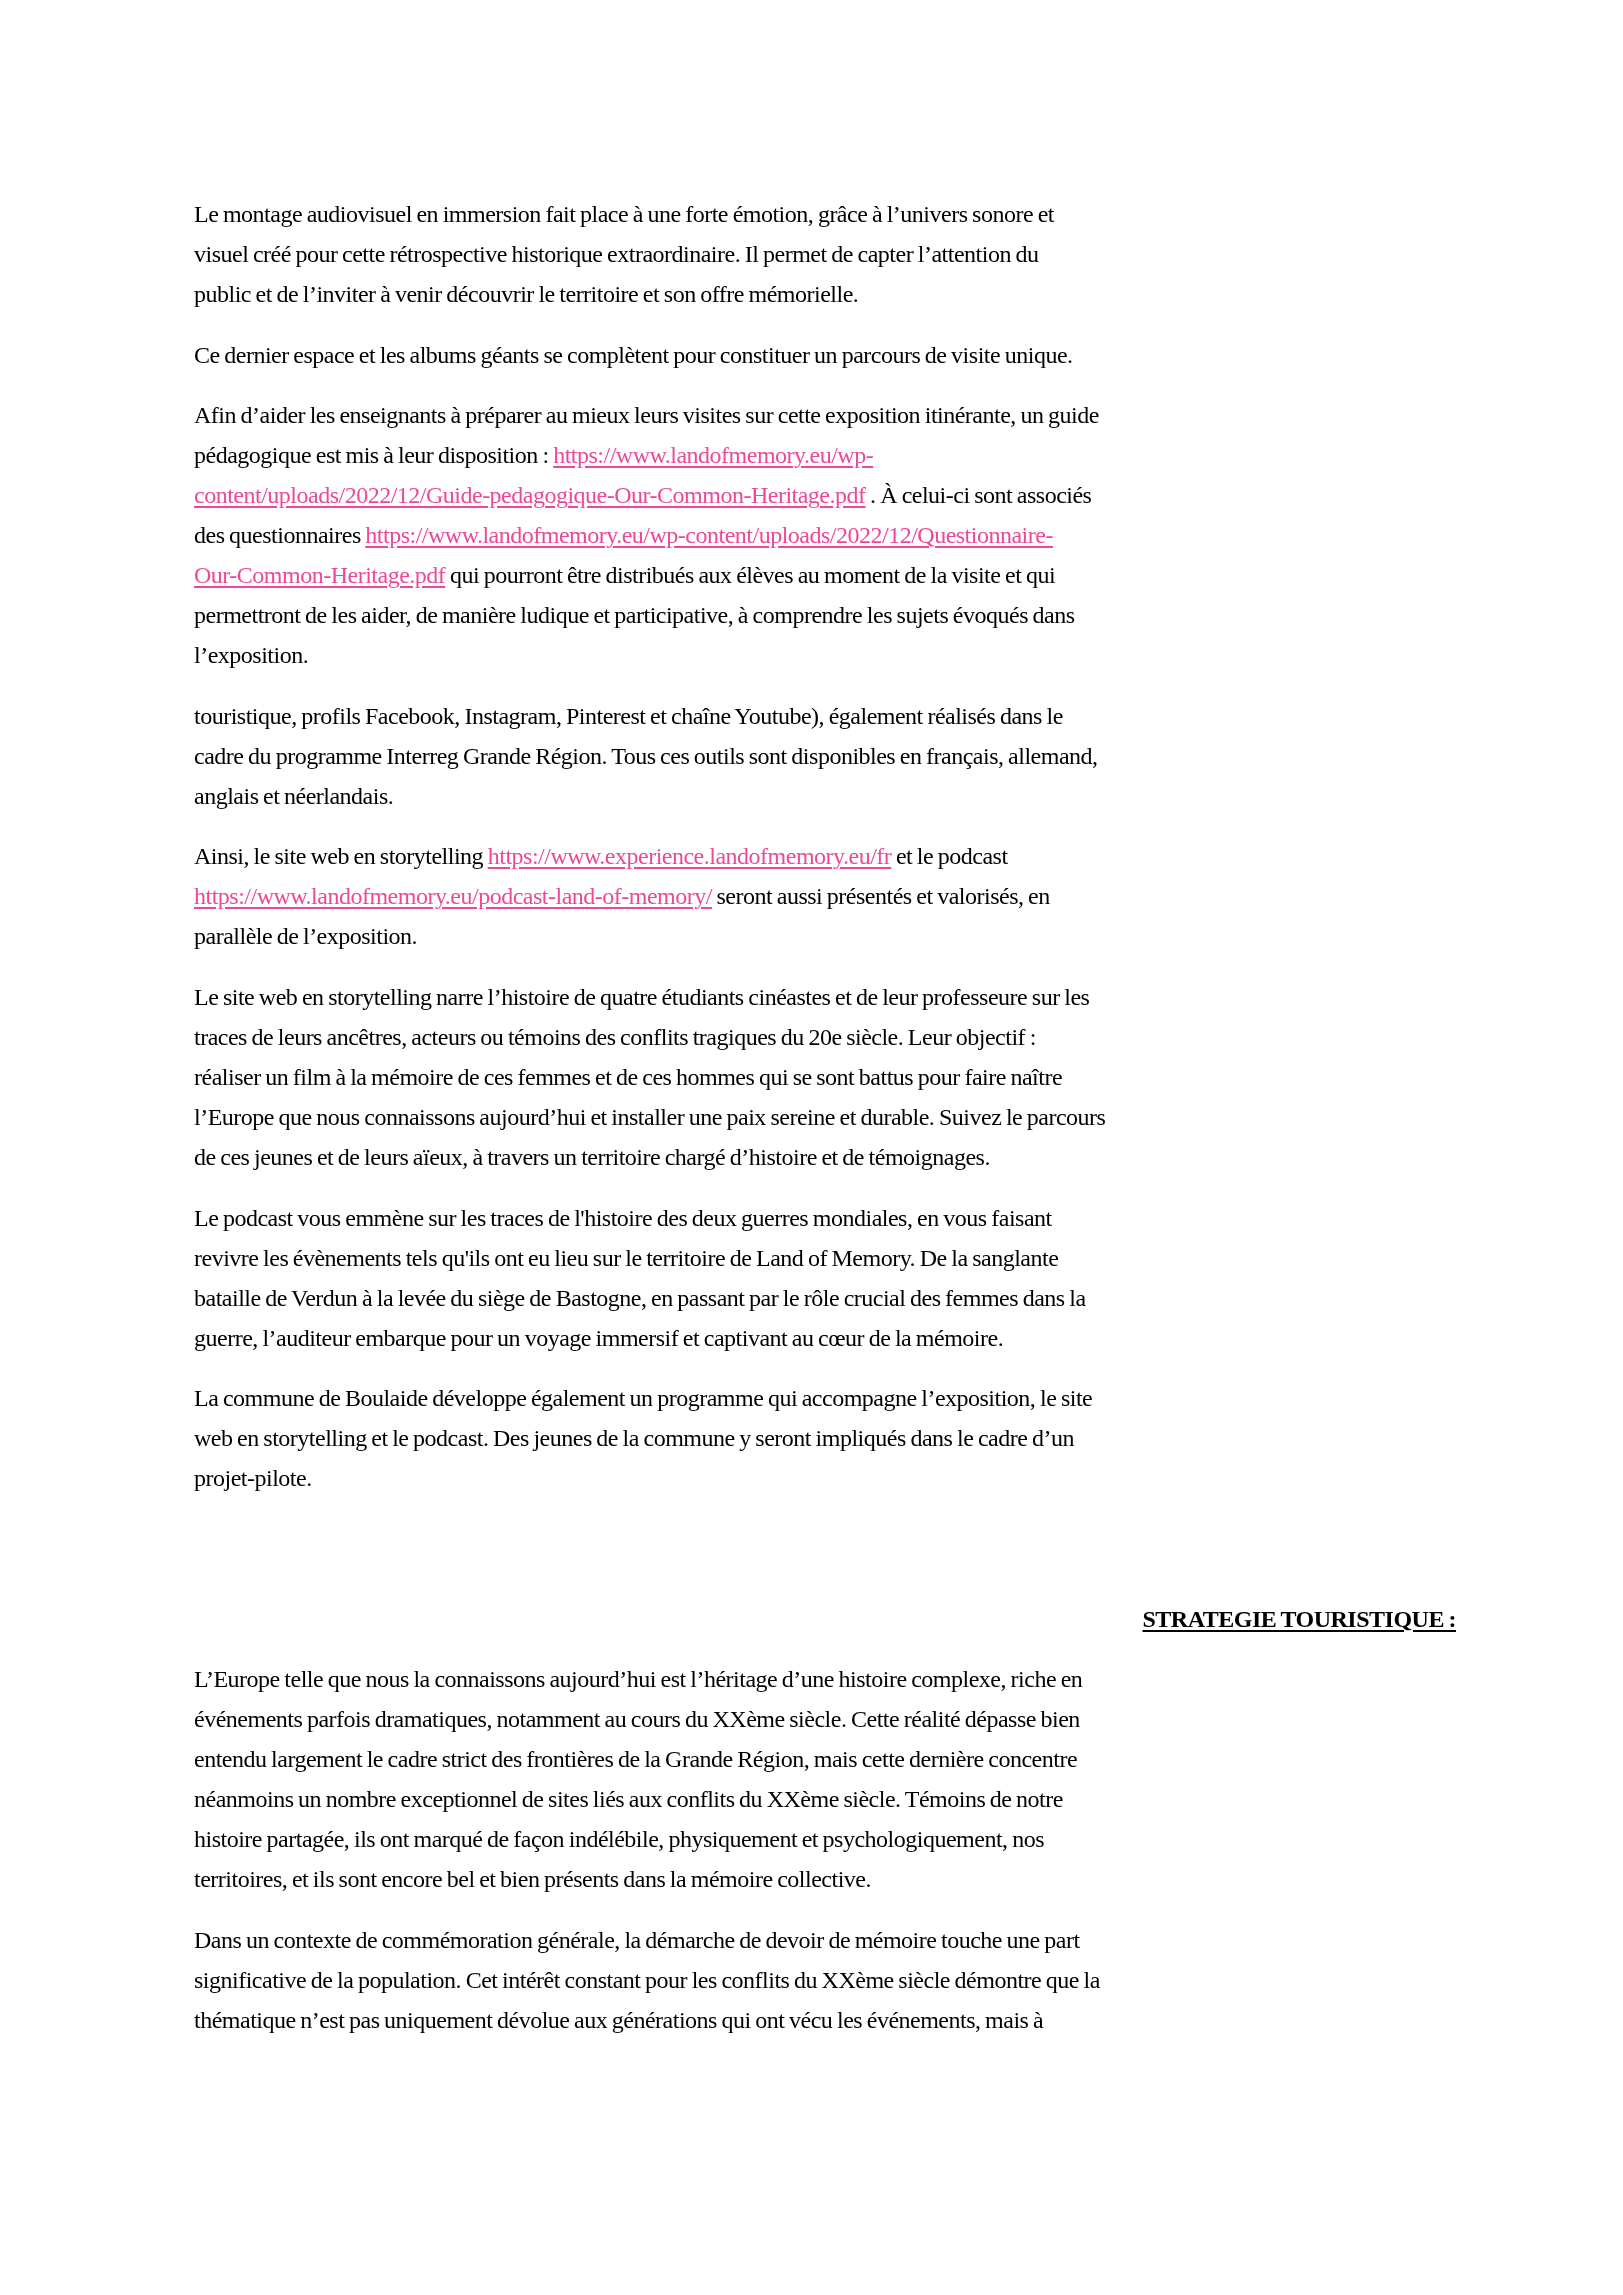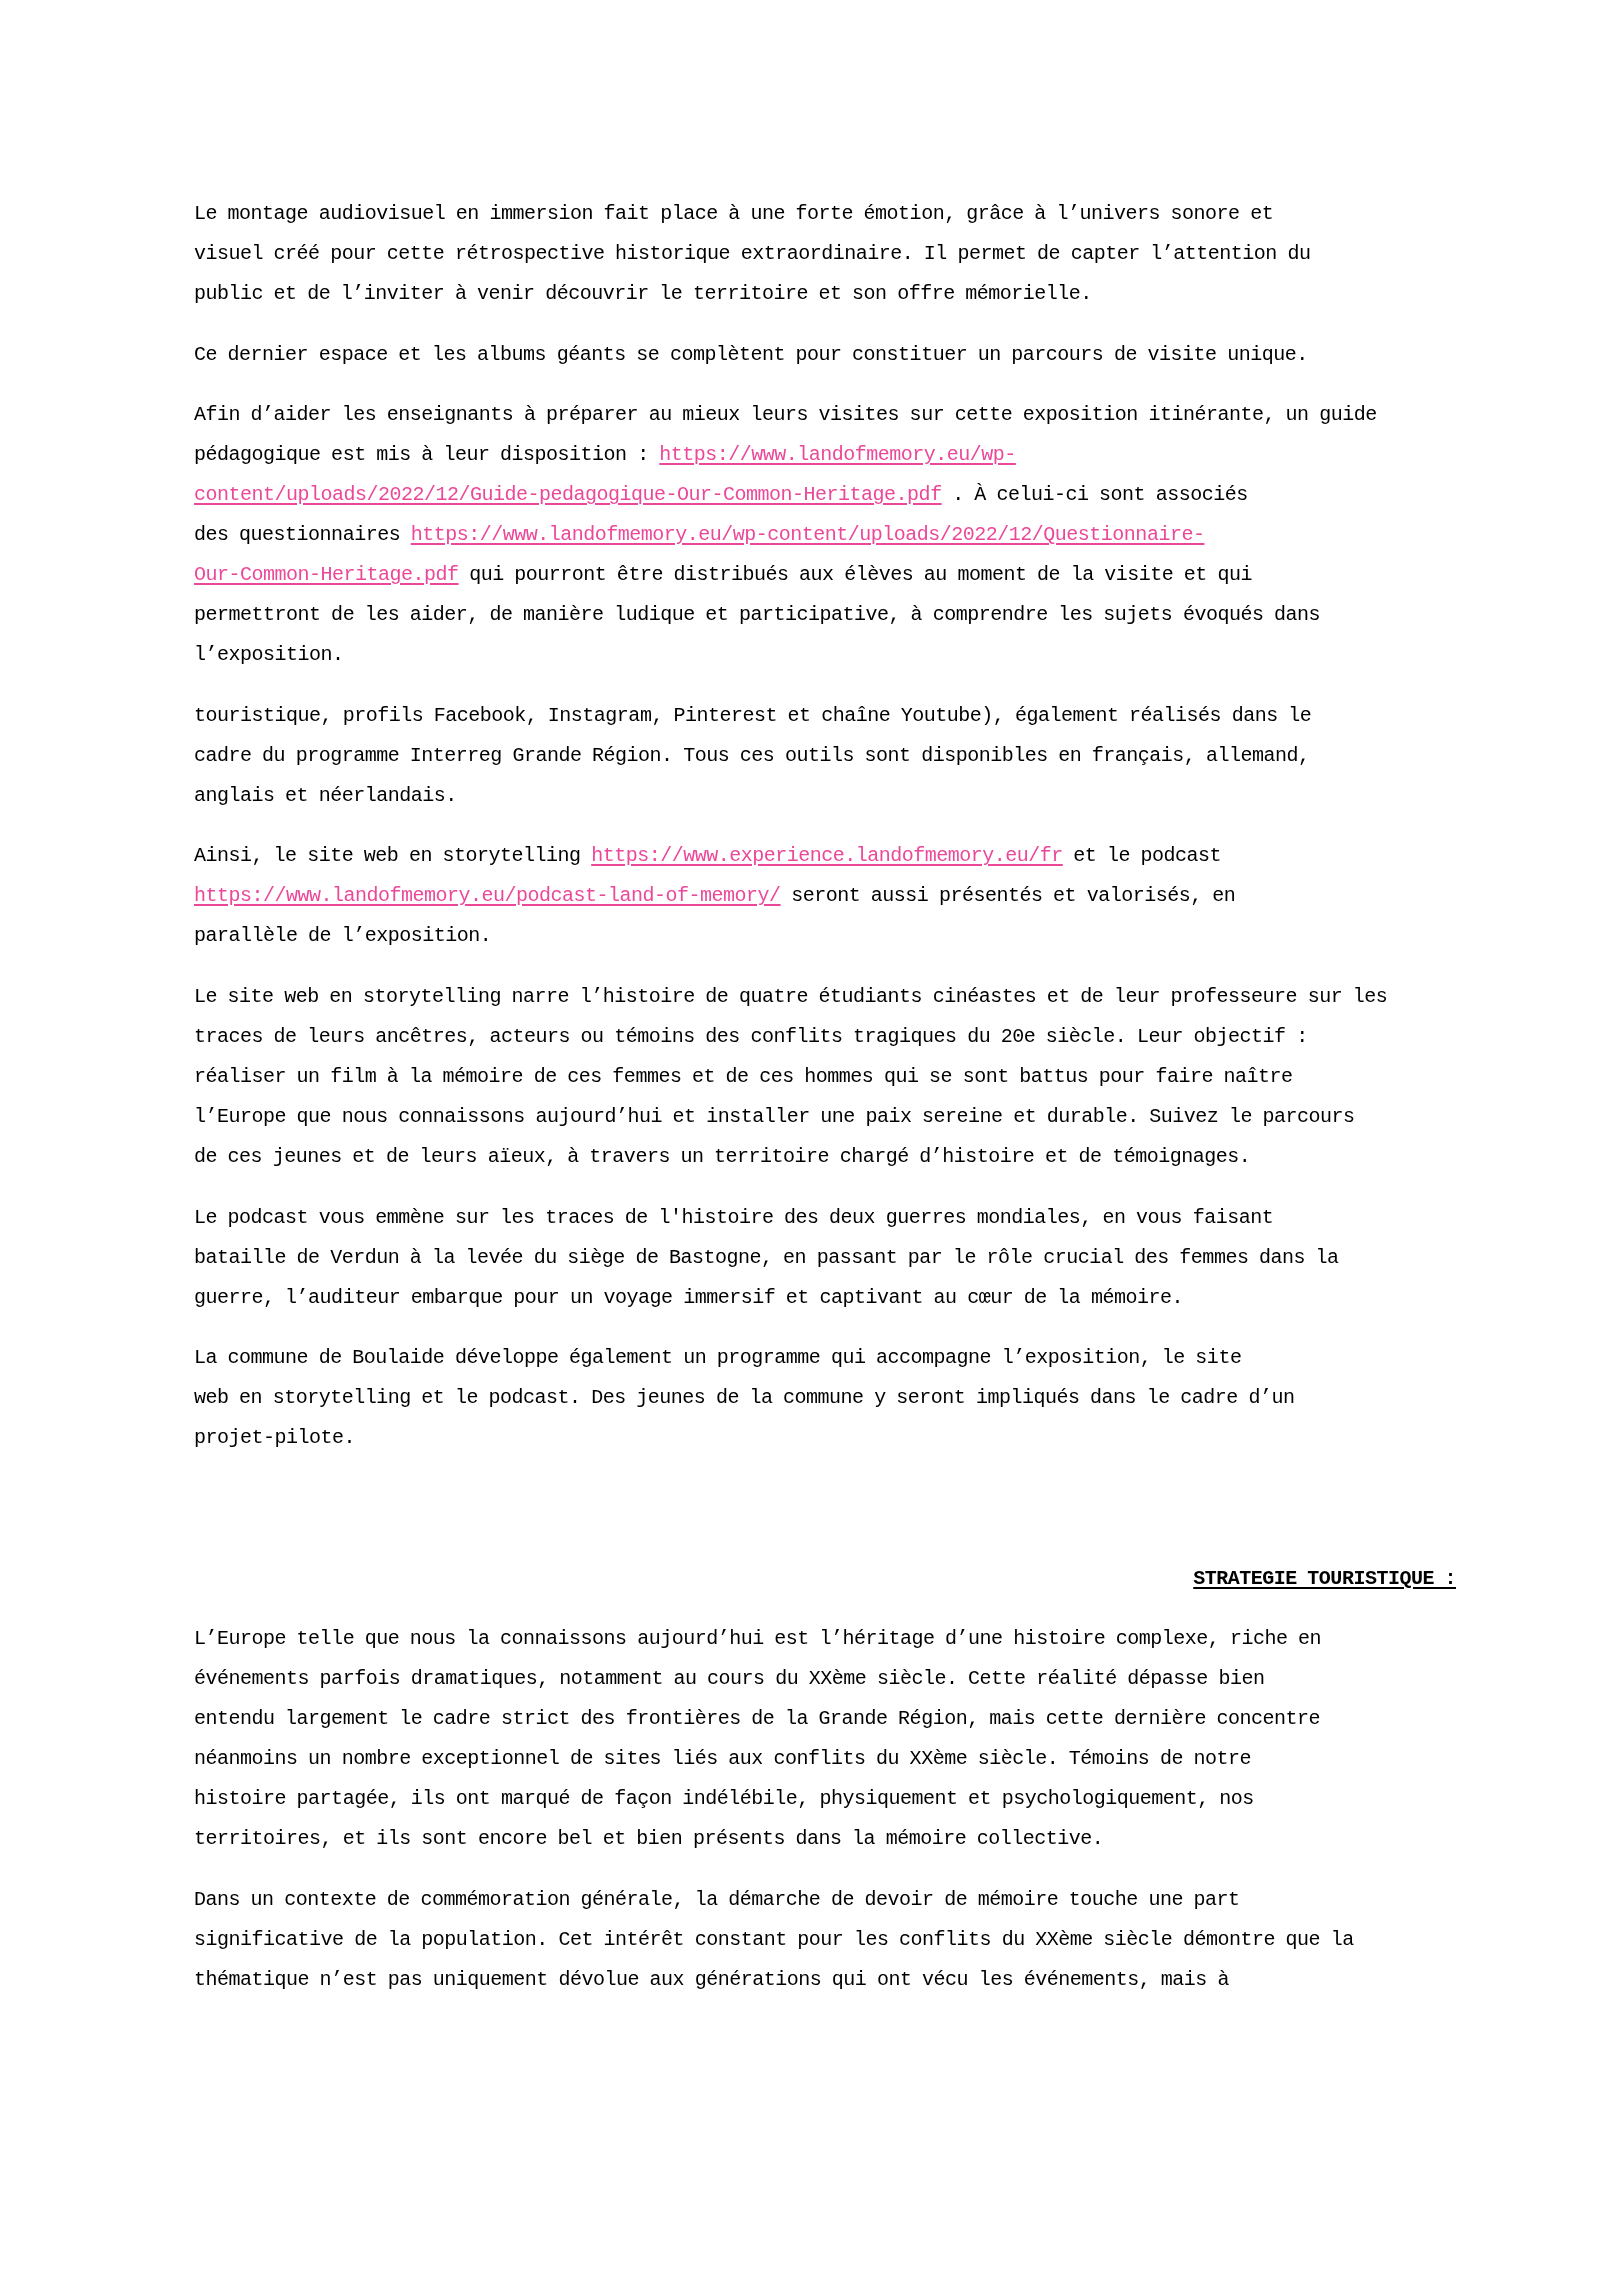--- a/index.html
+++ b/index.html
@@ -1,20 +1,20 @@
 <!DOCTYPE html>
 <html style="font-size:13.7px"><head>
 <meta charset="utf-8">
 <style>
   html, body { margin: 0; padding: 0; background: #ffffff; }
   body { width: 1623px; height: 2295px; position: relative; overflow: hidden; }
   .page {
     position: absolute; left: 194px; top: 194px; width: 1262px;
-    font-family: Liberation Mono, monospace;
-    font-size: 20px; color: #000000;
+    font-family: Liberation Serif, serif;
+    font-size: 24px; color: #000000;
     letter-spacing: -0.5px; word-spacing: -0.9px;
   }
   .para { margin: 0 0 20.6px 0; }
   .line { display: block; height: 40px; line-height: 40px; white-space: nowrap; }
   .link { color: #ec4899; text-decoration: underline; text-decoration-thickness: 1.7px; text-underline-offset: 3.4px; }
   .heading {
     font-weight: bold; text-decoration: underline; text-decoration-thickness: 1.7px; text-underline-offset: 3.4px;
     height: 40px; line-height: 40px; margin: 0 0 20.6px 0; display: block; text-align: right;
   }
   .spacer { height: 80px; }
@@ -53,20 +53,21 @@
       </div>
       <div class="para">
         <span class="line"><span>Le site web en storytelling narre l’histoire de quatre étudiants cinéastes et de leur professeure sur les</span></span>
         <span class="line"><span>traces de leurs ancêtres, acteurs ou témoins des conflits tragiques du 20e siècle. Leur objectif :</span></span>
         <span class="line"><span>réaliser un film à la mémoire de ces femmes et de ces hommes qui se sont battus pour faire naître</span></span>
         <span class="line"><span>l’Europe que nous connaissons aujourd’hui et installer une paix sereine et durable. Suivez le parcours</span></span>
         <span class="line"><span>de ces jeunes et de leurs aïeux, à travers un territoire chargé d’histoire et de témoignages.</span></span>
       </div>
       <div class="para">
         <span class="line"><span>Le podcast vous emmène sur les traces de l'histoire des deux guerres mondiales, en vous faisant</span></span>
+        <span class="line"><span>revivre les évènements tels qu'ils ont eu lieu sur le territoire de Land of Memory. De la sanglante</span></span>
         <span class="line"><span>bataille de Verdun à la levée du siège de Bastogne, en passant par le rôle crucial des femmes dans la</span></span>
         <span class="line"><span>guerre, l’auditeur embarque pour un voyage immersif et captivant au cœur de la mémoire.</span></span>
       </div>
       <div class="para">
         <span class="line"><span>La commune de Boulaide développe également un programme qui accompagne l’exposition, le site</span></span>
         <span class="line"><span>web en storytelling et le podcast. Des jeunes de la commune y seront impliqués dans le cadre d’un</span></span>
         <span class="line"><span>projet-pilote.</span></span>
       </div>
     </div>
   <div class="spacer"></div>

